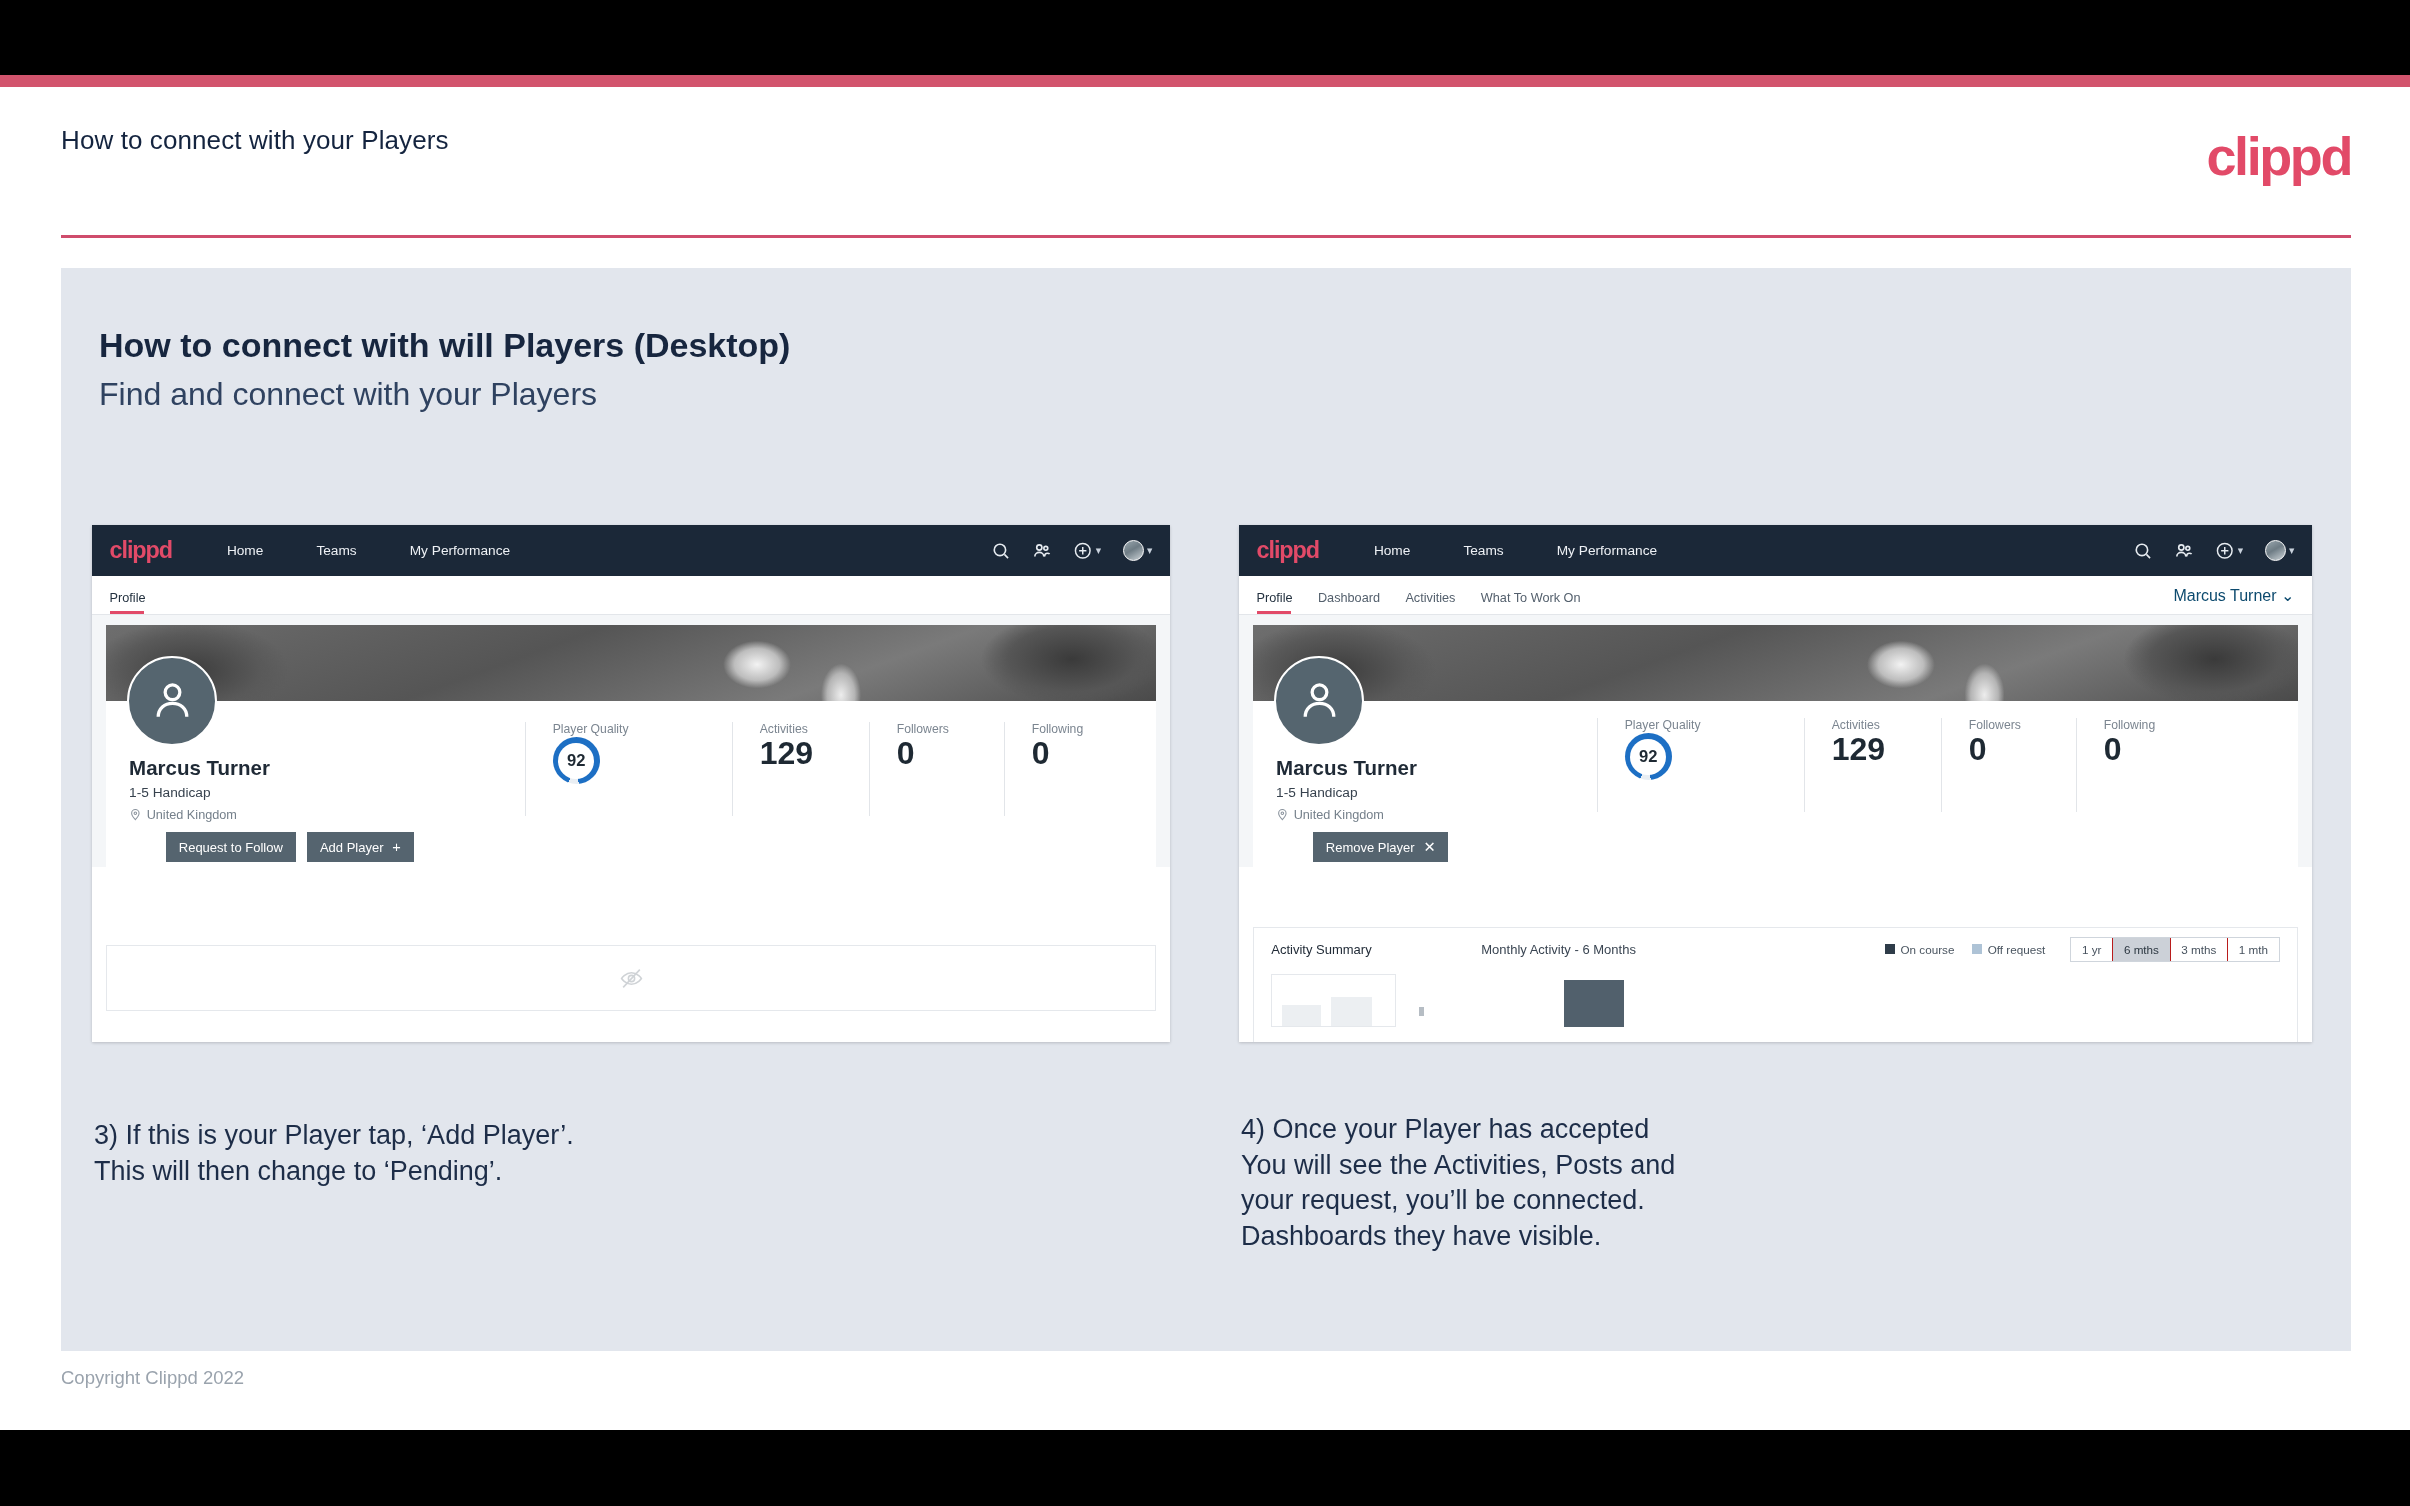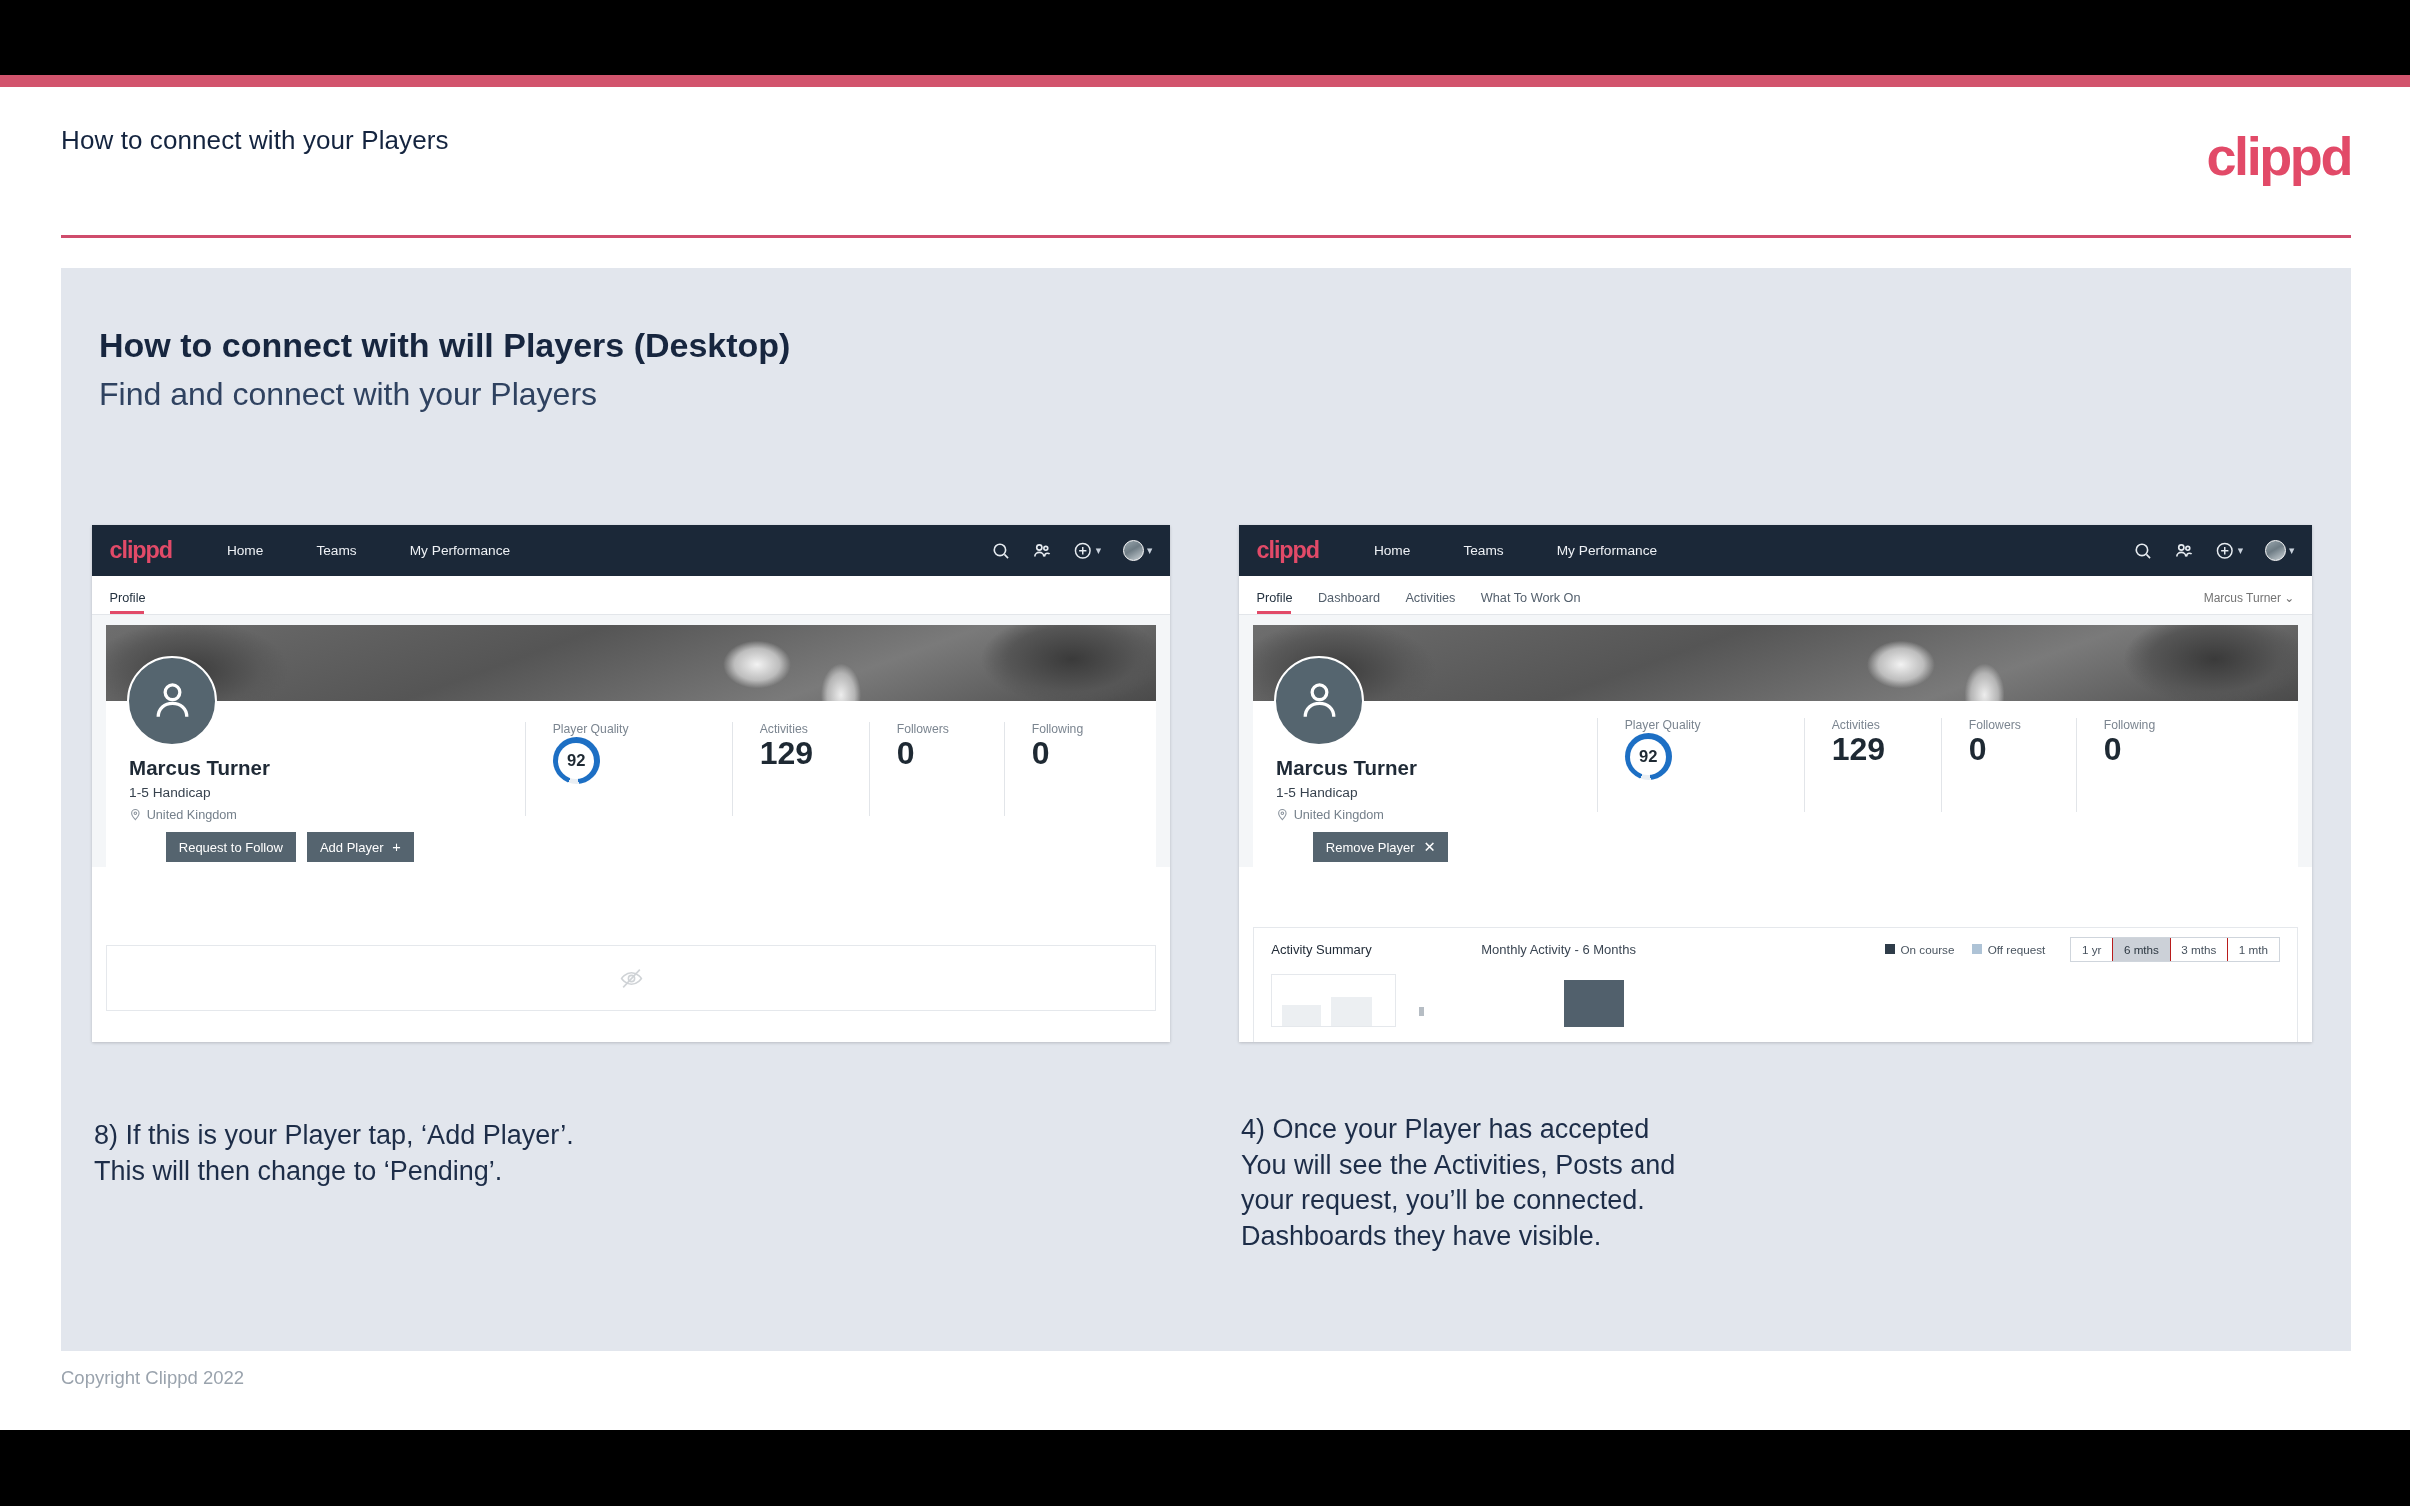--- a/index.html
+++ b/index.html
@@ -90,21 +90,21 @@
     position:relative; white-space:nowrap;
   }
   .tab:first-child { padding-left:0; }
   .tab.active { color:#23313f; }
   .tab.active::after {
     content:""; position:absolute; left:0; right:13.7px; bottom:0;
     height:2.9px; background:#e24a68;
   }
   .tab-right {
     position:absolute; right:17.6px; bottom:8.8px;
-    font-size:12px; color:#737373;
+    font-size:16px; color:#0c4a6e;
   }
 
   
   .pbody { position:relative; background:#f4f6f8; padding:9.8px 13.7px 0 13.7px; }
   .banner {
     height:76px; width:100%;
     background:
       radial-gradient(ellipse 47px 33px at 62% 52%, #f3f3f3 0%, #bdbdbd 48%, rgba(140,140,140,0) 72%),
       radial-gradient(ellipse 25px 39px at 70% 92%, #ededed 0%, #b4b4b4 55%, rgba(150,150,150,0) 80%),
       radial-gradient(ellipse 117px 59px at 8% 60%, #3d3d3d 0%, #595959 60%, rgba(80,80,80,0) 85%),
@@ -457,21 +457,21 @@
           <i class="act-b2"></i>
         </div>
         <div class="act-dot"></div>
         <div class="act-bar"></div>
       </div>
     </div>
   </div>
 </div>
 
 <div class="cap cap-left">
-    <div>8) If this is your Player tap, ‘Add Player’.</div>
+    <div>3) If this is your Player tap, ‘Add Player’.</div>
     <div>This will then change to ‘Pending’.</div>
   </div>
 <div class="cap cap-right">
     <div>4) Once your Player has accepted</div>
     <div>You will see the Activities, Posts and</div>
     <div>your request, you’ll be connected.</div>
     <div>Dashboards they have visible.</div>
   </div>
 
 <div class="copyright">Copyright Clippd 2022</div>

